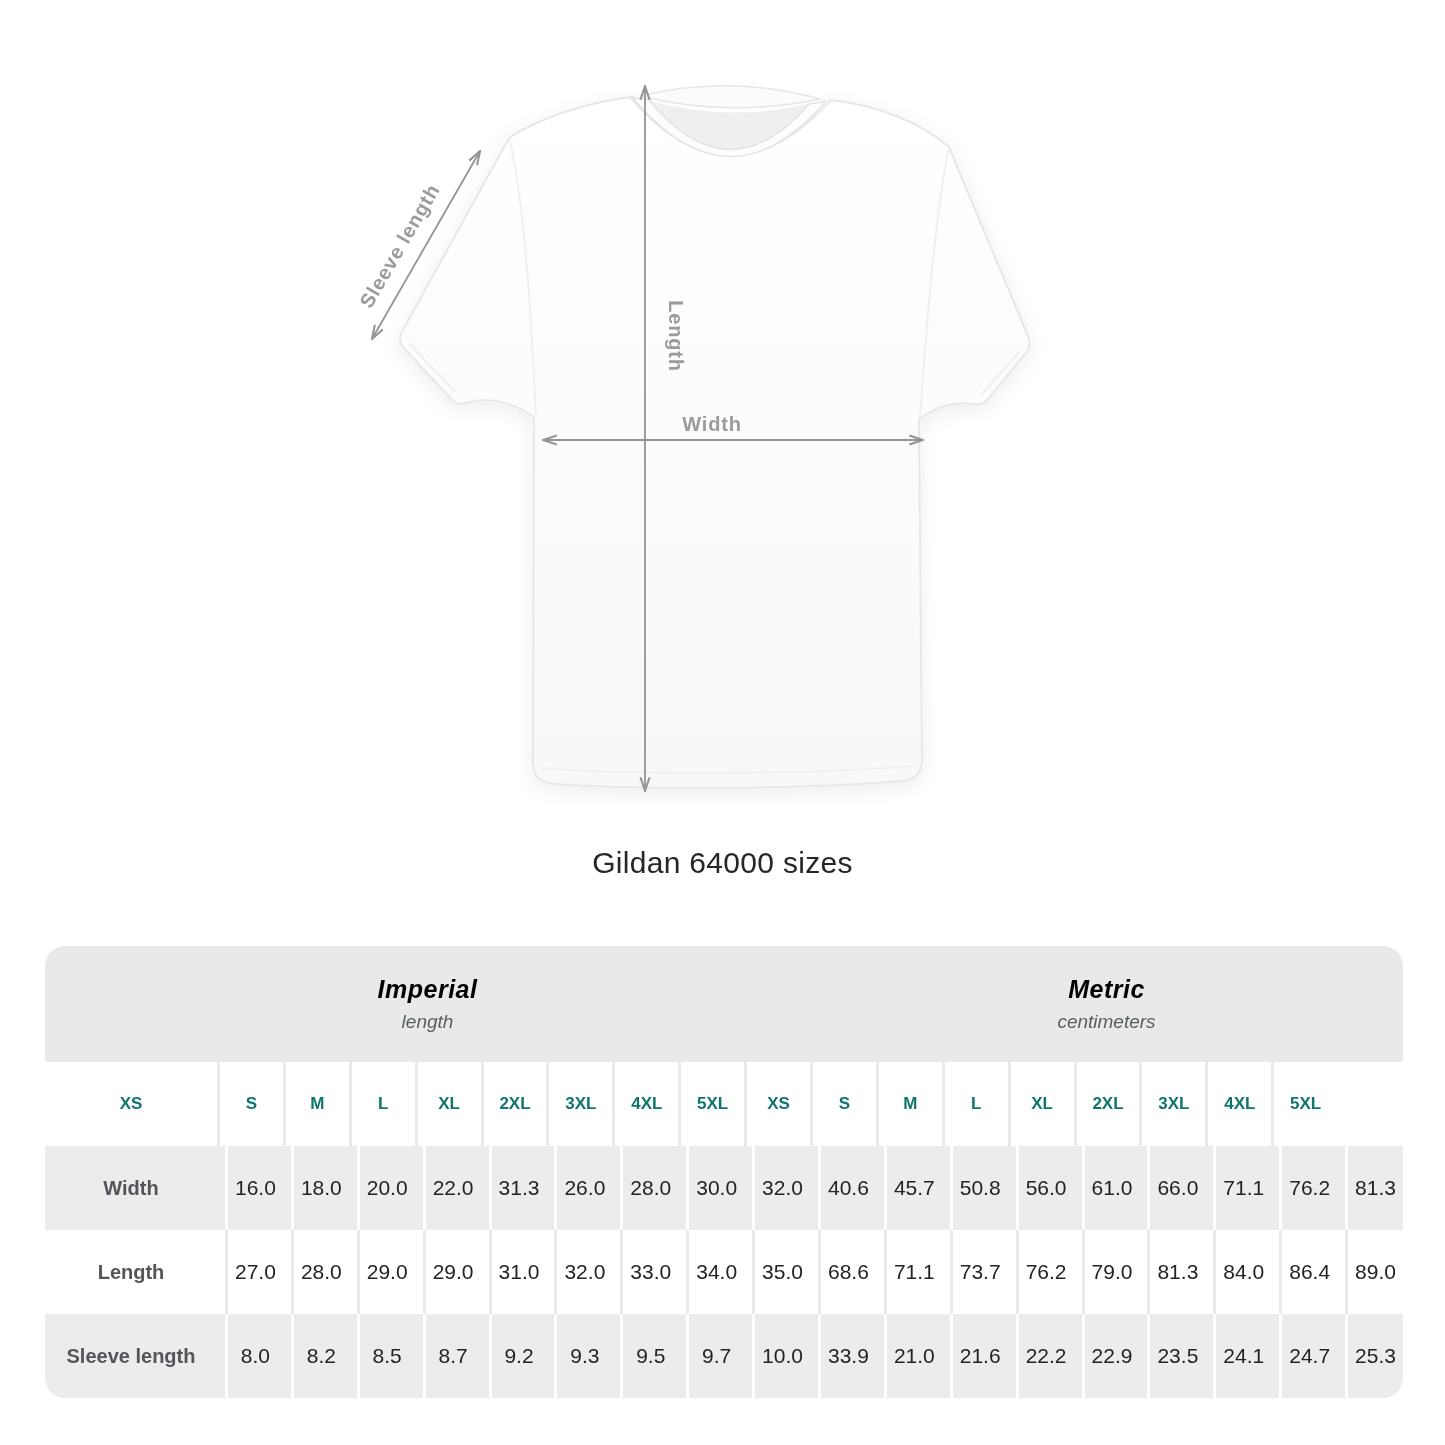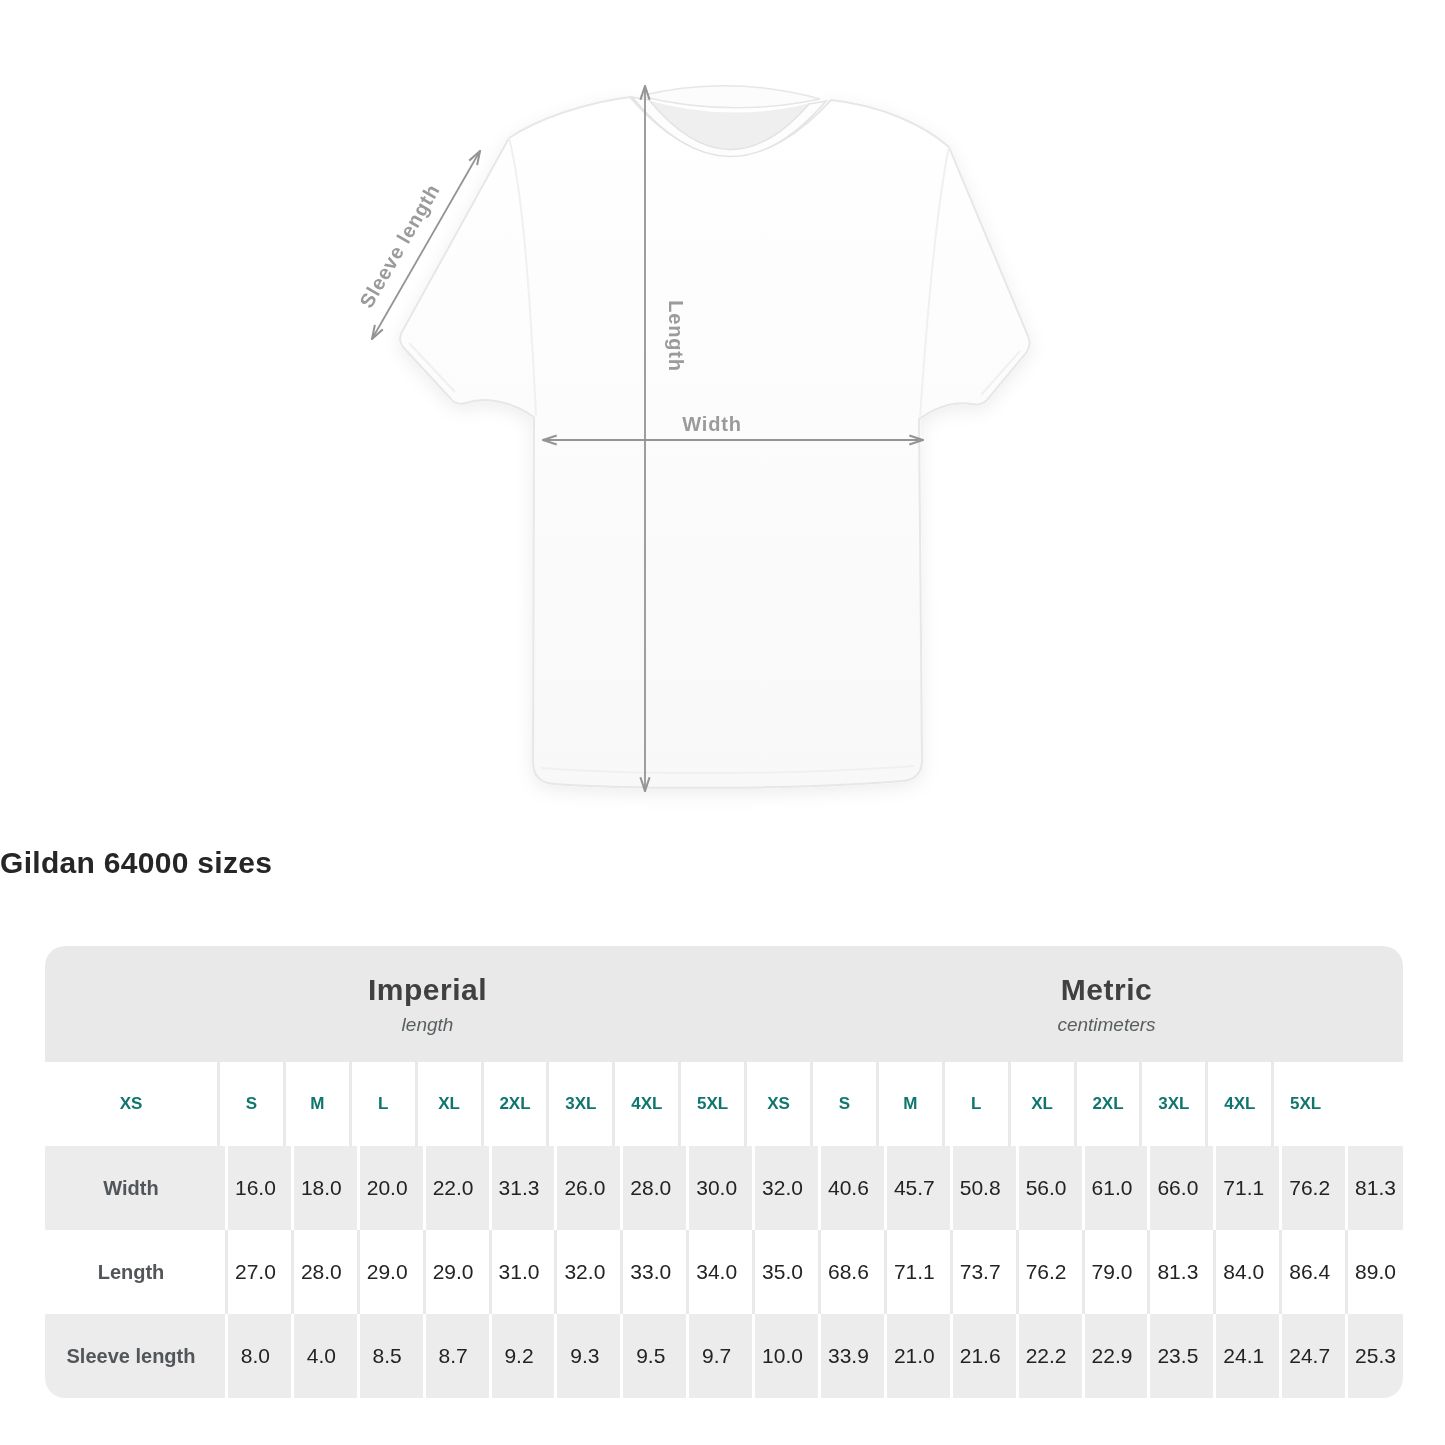--- a/index.html
+++ b/index.html
@@ -12,35 +12,35 @@
   .shirt-svg{position:absolute;left:0;top:0;}
   .shirt-label{
     position:absolute;font-weight:bold;color:#9b9b9b;font-size:20px;
     letter-spacing:.8px;white-space:nowrap;
   }
   .lbl-sleeve{left:400px;top:246px;transform:translate(-50%,-50%) rotate(-60deg);}
   .lbl-length{left:675px;top:336px;transform:translate(-50%,-50%) rotate(90deg);}
   .lbl-width{left:712px;top:424px;transform:translate(-50%,-50%);}
   
   .page-title{
-    position:absolute;left:0;top:846px;width:100%;text-align:left;
-    font-size:30px;font-weight:bold;color:#262626;letter-spacing:.3px;
+    position:absolute;left:0;top:846px;width:100%;text-align:center;
+    font-size:30px;font-weight:normal;color:#262626;letter-spacing:.3px;
   }
   .page-subtitle{
     position:absolute;left:0;top:893px;width:100%;text-align:center;
     font-size:19px;font-style:italic;color:#4c4c4c;
   }
   
   .size-table{position:absolute;left:45px;top:946px;width:1358px;}
   .band{
     display:grid;grid-template-columns:765px 1fr;height:116px;
     background:#e9e9e9;border-radius:20px 20px 0 0;
   }
   .group{display:flex;flex-direction:column;align-items:center;justify-content:center;gap:7px;}
-  .group-title{font-size:30px;font-weight:bold;color:#404040;letter-spacing:.5px;}
+  .group-title{font-size:25px;font-weight:bold;font-style:italic;color:#000000;letter-spacing:.5px;}
   .group-sub{font-size:19px;font-style:italic;color:#595e61;}
   .trow{display:grid;grid-template-columns:172px repeat(18,1fr);height:84px;}
   .trow.white{background:#ffffff;--sep:#e9e9e9;}
   .trow.gray{background:#ececec;--sep:#ffffff;}
   .trow.last{border-radius:0 0 20px 20px;overflow:hidden;}
   .cell{display:flex;align-items:center;justify-content:center;}
   .cell:not(:first-child){border-left:3px solid var(--sep);}
   .hcell{font-weight:bold;font-size:17px;color:#0f766e;}
   .rlabel{font-weight:bold;font-size:20px;color:#52565a;}
   .vcell{font-size:21px;color:#232323;margin-left:8px;}
@@ -187,21 +187,21 @@
       <div class="cell vcell">79.0</div>
       <div class="cell vcell">81.3</div>
       <div class="cell vcell">84.0</div>
       <div class="cell vcell">86.4</div>
       <div class="cell vcell">89.0</div>
     </div>
 
     <div class="trow gray last">
       <div class="cell rlabel">Sleeve length</div>
       <div class="cell vcell">8.0</div>
-      <div class="cell vcell">4.0</div>
+      <div class="cell vcell">8.2</div>
       <div class="cell vcell">8.5</div>
       <div class="cell vcell">8.7</div>
       <div class="cell vcell">9.2</div>
       <div class="cell vcell">9.3</div>
       <div class="cell vcell">9.5</div>
       <div class="cell vcell">9.7</div>
       <div class="cell vcell">10.0</div>
       <div class="cell vcell">33.9</div>
       <div class="cell vcell">21.0</div>
       <div class="cell vcell">21.6</div>

